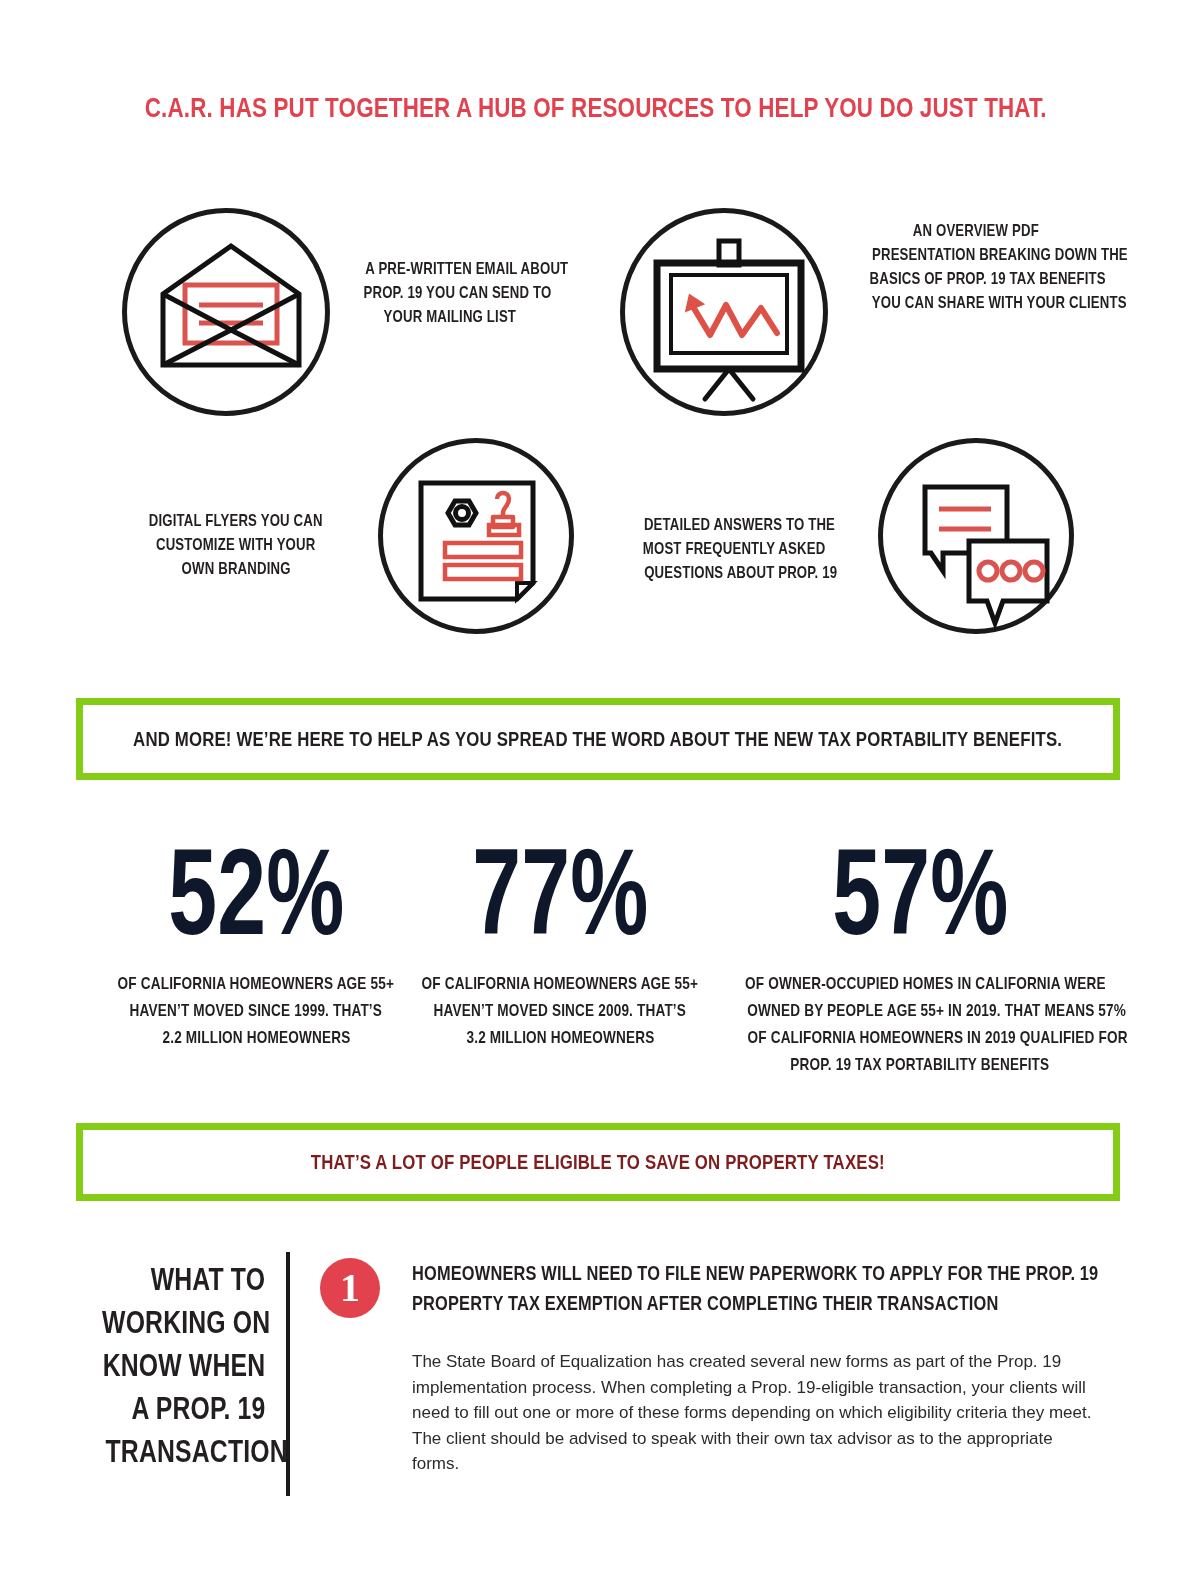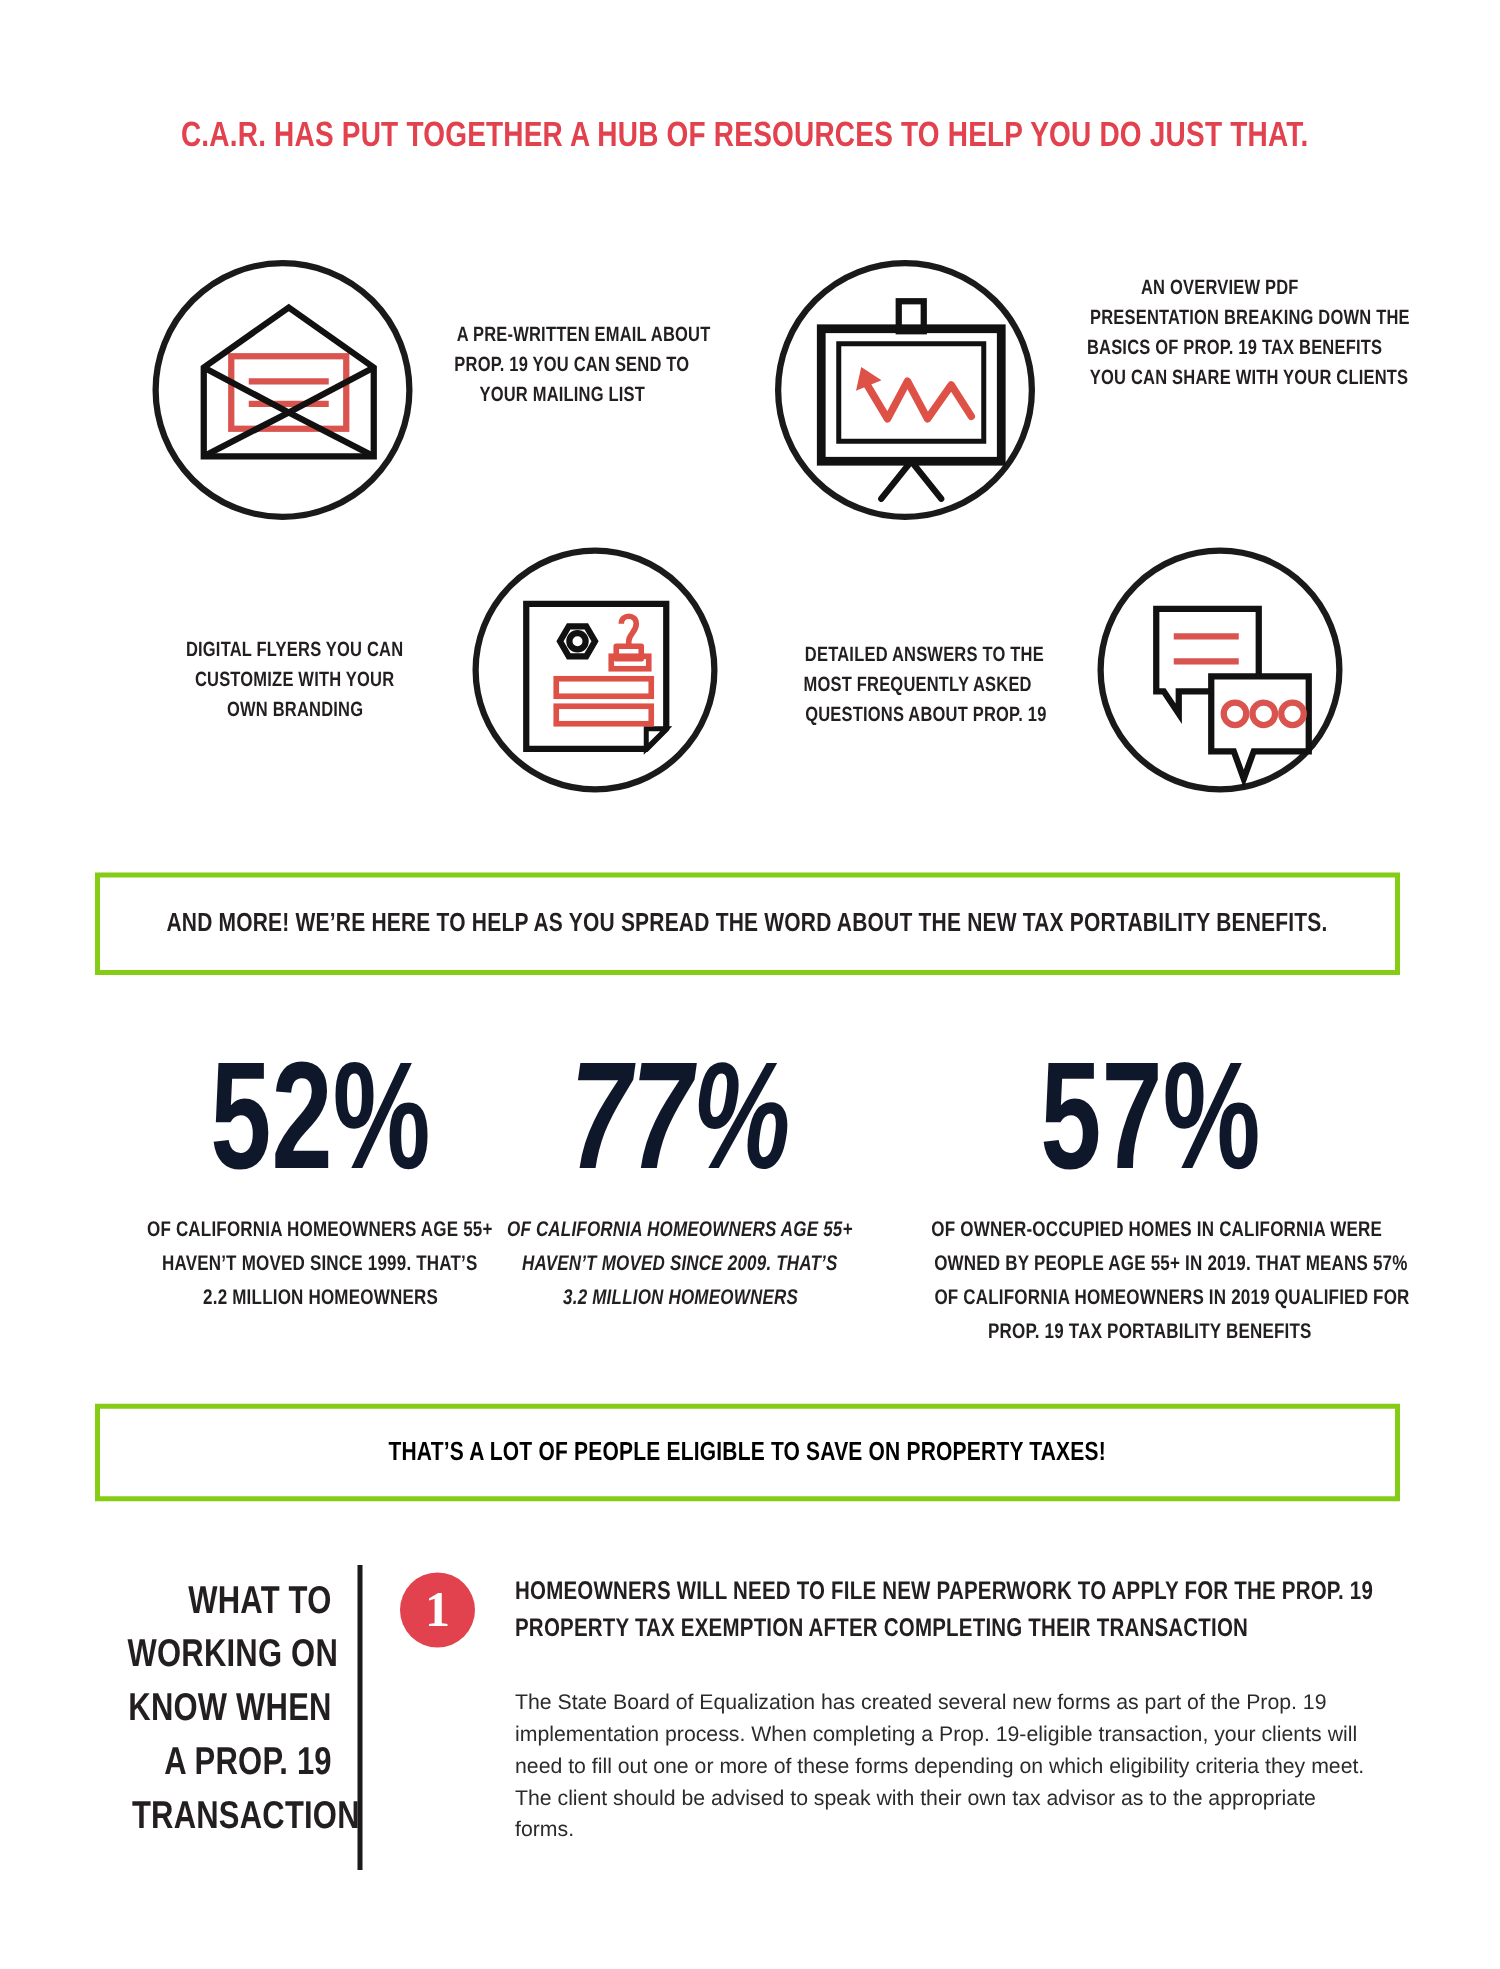--- a/index.html
+++ b/index.html
@@ -39,21 +39,21 @@
     box-sizing:border-box;background:#fff;
   }
   .capt{
     position:absolute;text-align:center;
   }
   .capt .cl{display:block;font-weight:bold;font-size:16.5px;line-height:24px;color:#231f20;}
   .capt .cl .cond{display:inline-block;font-size:16.5px;}
 
   
   .banner{
-    position:absolute;border:4px solid #84cc16;box-sizing:border-box;
+    position:absolute;border:7px solid #84cc16;box-sizing:border-box;
     display:flex;align-items:center;justify-content:center;background:#fff;
   }
   .banner .btxt{font-weight:bold;font-size:21px;}
   .banner .btxt .cond{display:inline-block;font-size:21px;}
 
   
   .stat{position:absolute;text-align:center;}
   .stat .big{
     color:#0f172a;font-weight:bold;font-size:122px;line-height:120px;
     display:block;
@@ -165,41 +165,41 @@
 
 <div class="stat" style="left:66px;top:832px;width:380px;">
   <span class="big"><span class="cond">52%</span></span>
   <span class="sub">
     <span class="cl"><span class="cond">OF CALIFORNIA HOMEOWNERS AGE 55+</span></span>
     <span class="cl"><span class="cond">HAVEN’T MOVED SINCE 1999. THAT’S</span></span>
     <span class="cl"><span class="cond">2.2 MILLION HOMEOWNERS</span></span>
   </span>
 </div>
 
-<div class="stat" style="left:354px;top:832px;width:380px;font-style:italic;">
+<div class="stat" style="left:370px;top:832px;width:380px;">
   <span class="big"><span class="cond">77%</span></span>
   <span class="sub">
     <span class="cl"><span class="cond">OF CALIFORNIA HOMEOWNERS AGE 55+</span></span>
     <span class="cl"><span class="cond">HAVEN’T MOVED SINCE 2009. THAT’S</span></span>
     <span class="cl"><span class="cond">3.2 MILLION HOMEOWNERS</span></span>
   </span>
 </div>
 
 <div class="stat" style="left:700px;top:832px;width:440px;">
   <span class="big"><span class="cond">57%</span></span>
   <span class="sub">
     <span class="cl"><span class="cond">OF OWNER-OCCUPIED HOMES IN CALIFORNIA WERE</span></span>
     <span class="cl"><span class="cond">OWNED BY PEOPLE AGE 55+ IN 2019. THAT MEANS 57%</span></span>
     <span class="cl"><span class="cond">OF CALIFORNIA HOMEOWNERS IN 2019 QUALIFIED FOR</span></span>
     <span class="cl"><span class="cond">PROP. 19 TAX PORTABILITY BENEFITS</span></span>
   </span>
 </div>
 
 <div class="banner" style="left:76px;top:1123px;width:1044px;height:78px;">
-  <span class="btxt" style="color:#000000;"><span class="cond">THAT’S A LOT OF PEOPLE ELIGIBLE TO SAVE ON PROPERTY TAXES!</span></span>
+  <span class="btxt" style="color:#7f1d1d;"><span class="cond">THAT’S A LOT OF PEOPLE ELIGIBLE TO SAVE ON PROPERTY TAXES!</span></span>
 </div>
 
 <div id="know-head" style="left:60px;top:1258px;width:205px;">
   <span class="cl"><span class="cond cond-r">WHAT TO</span></span>
   <span class="cl"><span class="cond cond-r">WORKING ON</span></span>
   <span class="cl"><span class="cond cond-r">KNOW WHEN</span></span>
   <span class="cl"><span class="cond cond-r">A PROP. 19</span></span>
   <span class="cl"><span class="cond cond-r">TRANSACTION</span></span>
 </div>
 

